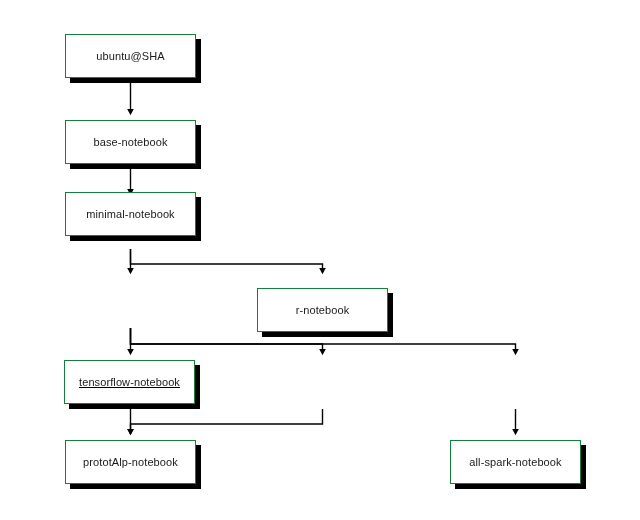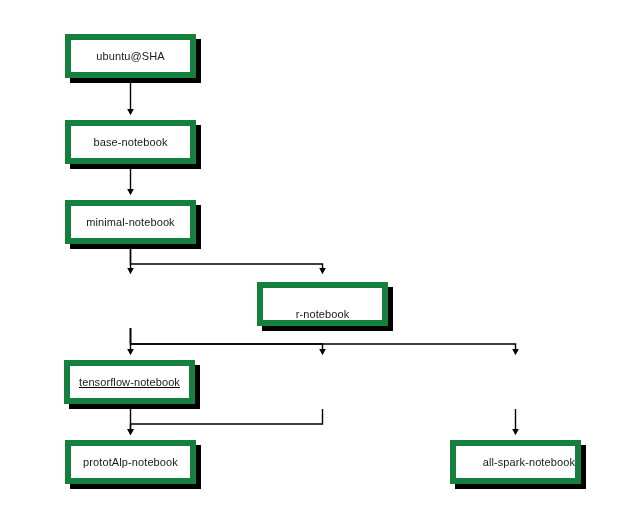--- a/index.html
+++ b/index.html
@@ -19,21 +19,21 @@
     position: absolute;
     left: 0;
     top: 0;
     width: 640px;
     height: 520px;
   }
   .node {
     position: absolute;
     box-sizing: border-box;
     background: #ffffff;
-    border: 6px solid #15803d;
+    border: 1px solid #15803d;
     box-shadow: 5px 5px 0 0 #000000;
     display: flex;
     align-items: center;
     justify-content: center;
     z-index: 5;
   }
   .node-label {
     font-size: 11px;
     color: #1a1a1a;
     line-height: 1;
@@ -76,36 +76,36 @@
   </svg>
 
   <div class="node" style="left:65px; top:34px; width:131px; height:44px;">
     <span class="node-label">ubuntu@SHA</span>
   </div>
 
   <div class="node" style="left:65px; top:120px; width:131px; height:44px;align-items:center;">
     <span class="node-label">base-notebook</span>
   </div>
 
-  <div class="node" style="left:65px; top:200px; width:131px; height:44px;">
+  <div class="node" style="left:65px; top:192px; width:131px; height:44px;">
     <span class="node-label">minimal-notebook</span>
   </div>
 
 
-  <div class="node" style="left:257px; top:282px; width:131px; height:44px;align-items:flex-end;">
+  <div class="node" style="left:257px; top:288px; width:131px; height:44px;">
     <span class="node-label">r-notebook</span>
   </div>
 
   <div class="node" style="left:64px; top:360px; width:131px; height:44px;text-decoration:underline;">
     <span class="node-label">tensorflow-notebook</span>
   </div>
 
 
 
   <div class="node" style="left:65px; top:440px; width:131px; height:44px;">
     <span class="node-label">prototAlp-notebook</span>
   </div>
 
-  <div class="node" style="left:450px; top:440px; width:131px; height:44px;justify-content:flex-end;">
+  <div class="node" style="left:450px; top:440px; width:131px; height:44px;">
     <span class="node-label">all-spark-notebook</span>
   </div>
 
 </div>
 
 </body></html>

